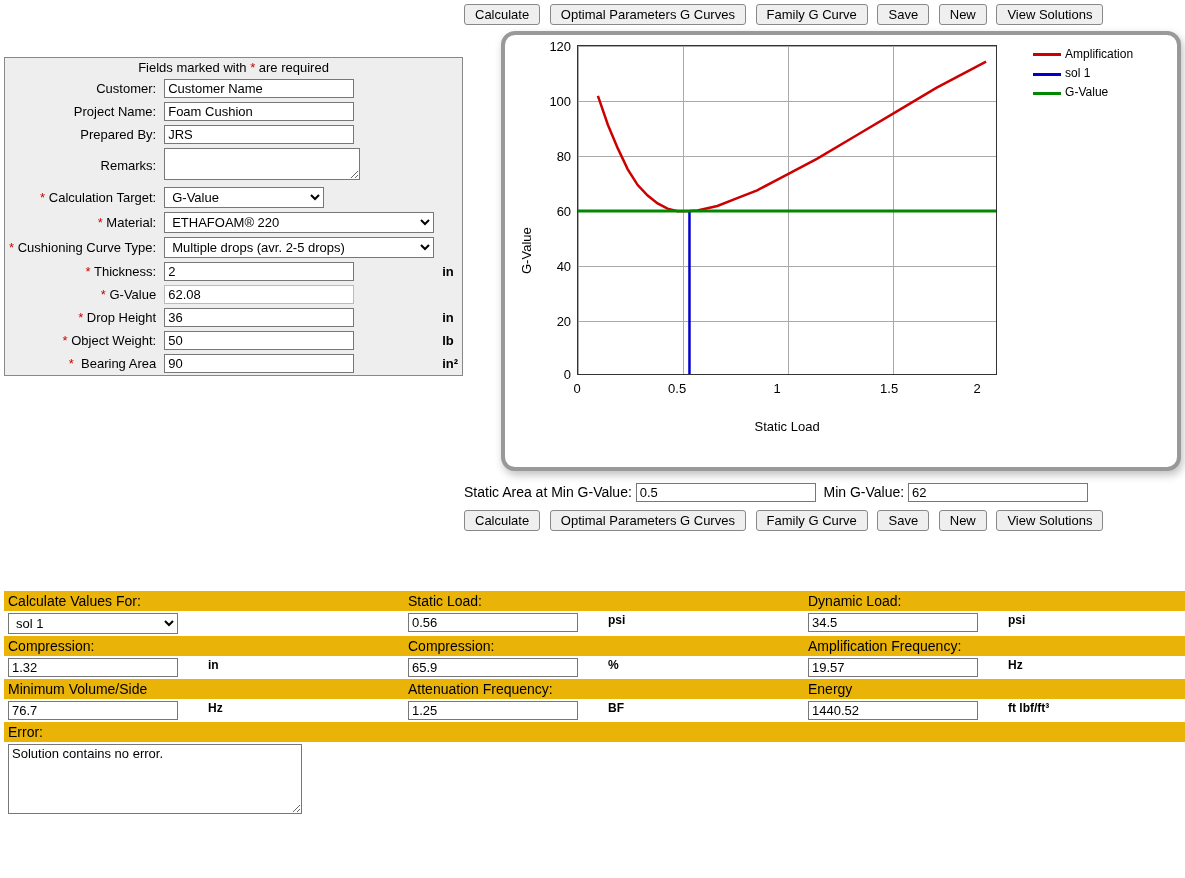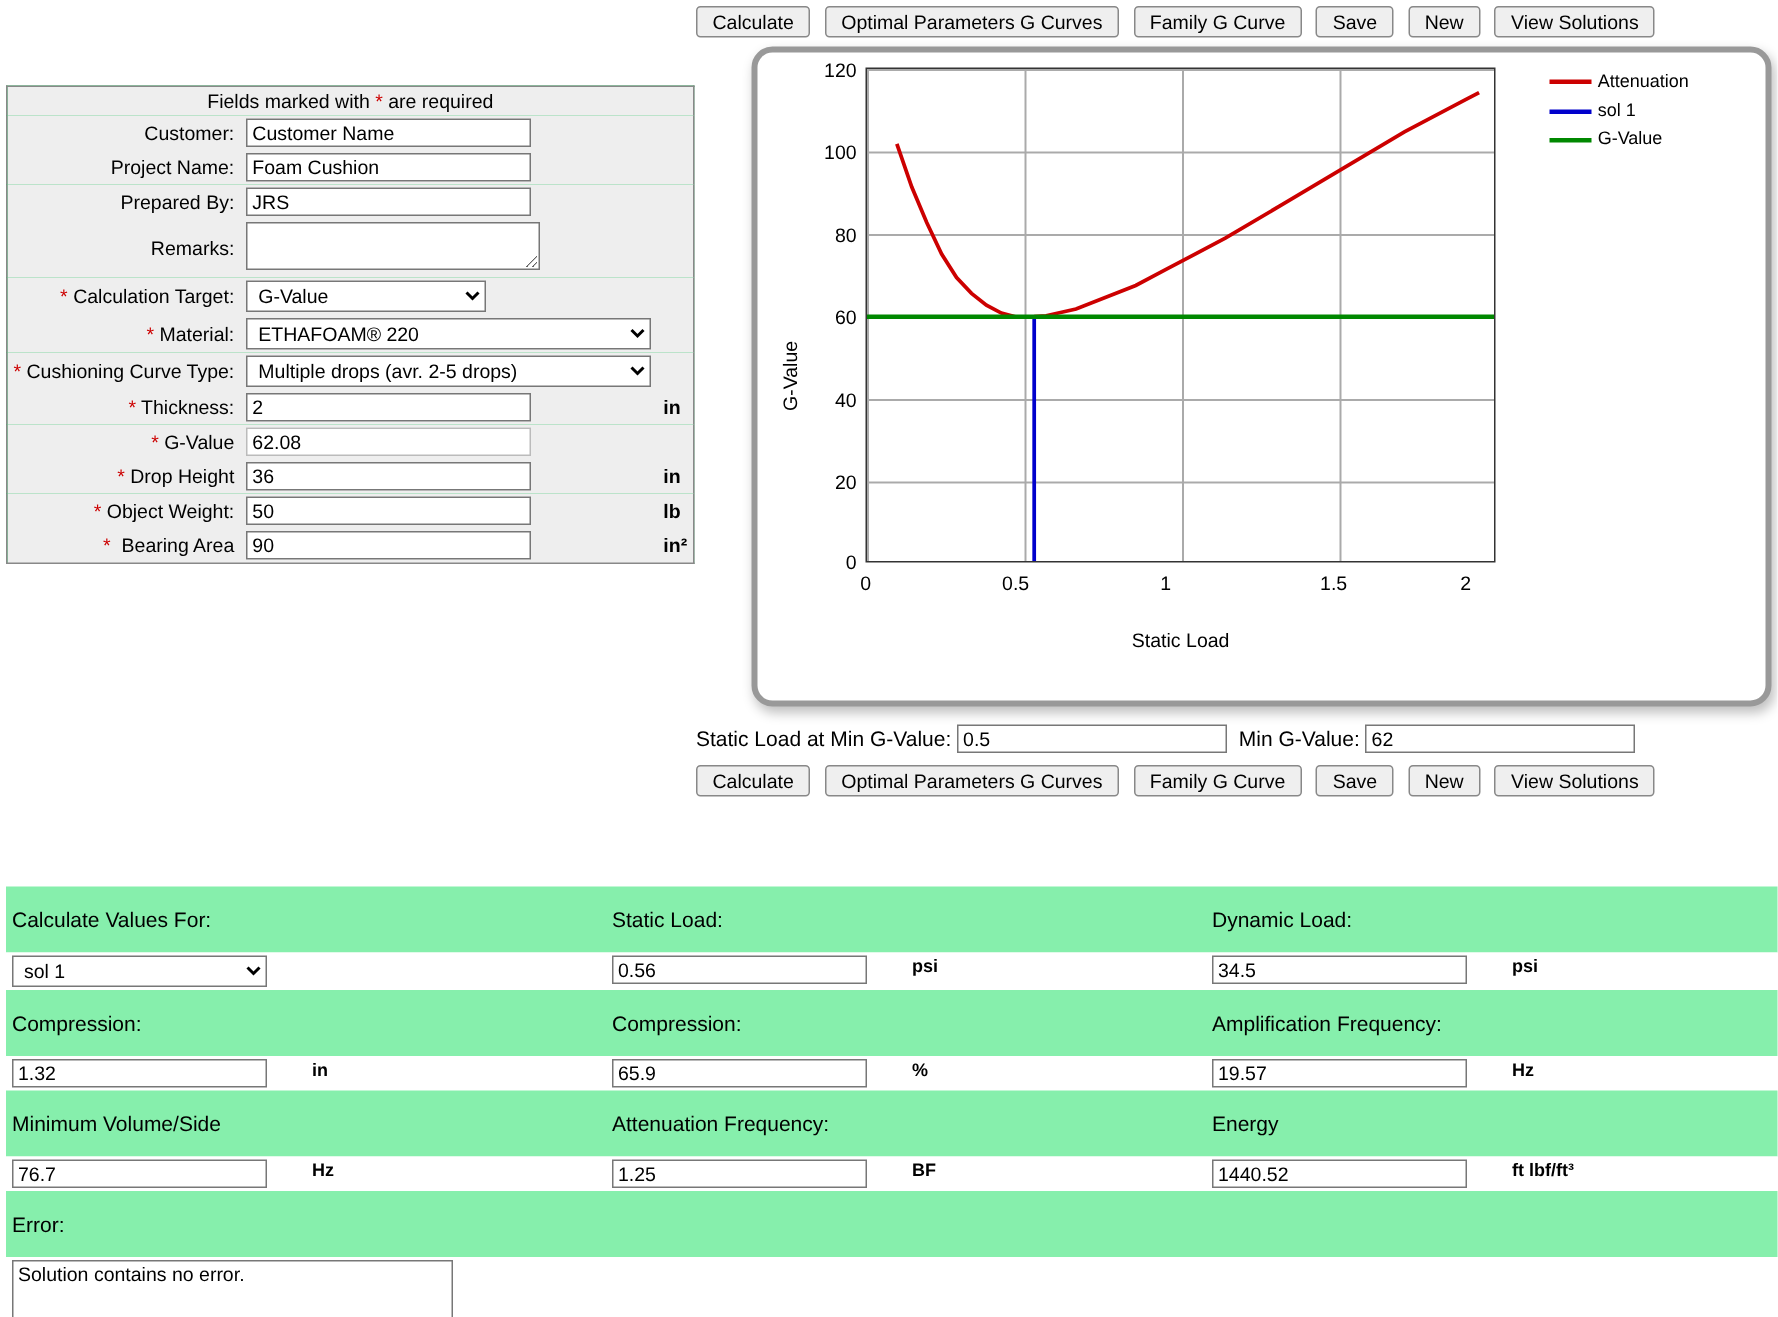--- a/index.html
+++ b/index.html
@@ -28,21 +28,21 @@
     cursor: pointer;
   }
   .top-row {
     display: flex;
     align-items: flex-start;
     gap: 30px;
   }
   .form-table {
     border: 1px solid #888;
     border-collapse: collapse;
-    background: #22c55e;
+    background: #7f1d1d;
     margin-top: 26px;
   }
   .form-table td {
     padding: 2px 4px;
     font-size: 13px;
     vertical-align: middle;
     background: #eee;
   }
   .form-table td.label {
     text-align: right;
@@ -148,21 +148,21 @@
   .mid-toolbar { margin-left:460px; margin-top:8px; }
 
   .results {
     margin-top: 60px;
   }
   .results-grid {
     display: grid;
     grid-template-columns: 200px 200px 200px 200px 200px 200px;
     column-gap: 0;
   }
-  .rh { background:#86efac; padding:14px 4px; font-size:14px; }
+  .rh { background:#eab308; padding:2px 4px; font-size:14px; }
   .rc { background:#fff; padding:2px 4px; }
   .rc input, .rc select, .rc textarea {
     font-family: Verdana, Arial, sans-serif;
     font-size: 13px;
     border: 1px solid #777;
     padding: 1px 3px;
     width: 170px;
     background:#fff;
   }
   .rc textarea { width: 294px; height: 70px; }
@@ -278,31 +278,31 @@
           <div class="x-ticks">
             <span style="left:0">0</span>
             <span style="left:100px">0.5</span>
             <span style="left:200px">1</span>
             <span style="left:312px">1.5</span>
             <span style="left:400px">2</span>
           </div>
           <div class="x-label">Static Load</div>
         </div>
         <div class="legend">
-          <div><span class="sw" style="background:#cc0000"></span><span>Attenuation</span></div>
+          <div><span class="sw" style="background:#cc0000"></span><span>Amplification</span></div>
           <div><span class="sw" style="background:#0000cc"></span><span>sol 1</span></div>
           <div><span class="sw" style="background:#008800"></span><span>G-Value</span></div>
         </div>
       </div>
     </div>
   </div>
 </div>
 
 <div class="mid-values">
-  <span>Static Load at Min G-Value:</span>
+  <span>Static Area at Min G-Value:</span>
   <input type="text" value="0.5" style="">
   &nbsp;<span>Min G-Value:</span>
   <input type="text" value="62" style="">
 </div>
 <div class="mid-toolbar">
   <button>Calculate</button>
   <button>Optimal Parameters G Curves</button>
   <button>Family G Curve</button>
   <button>Save</button>
   <button>New</button>

